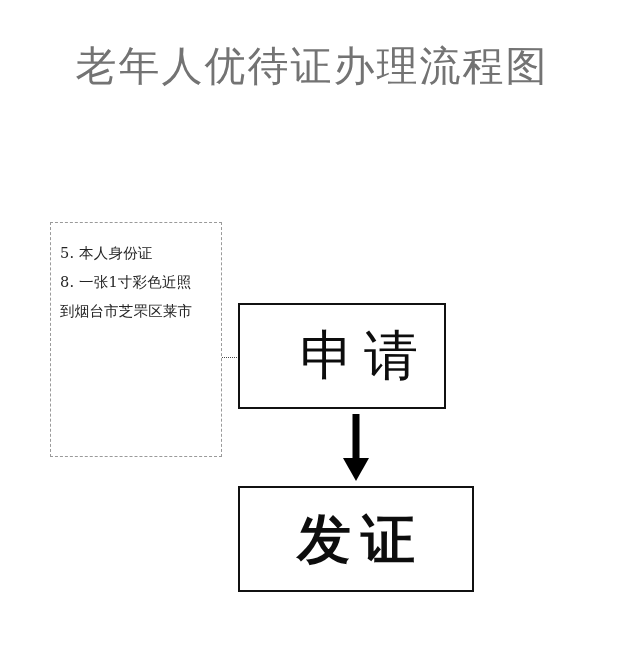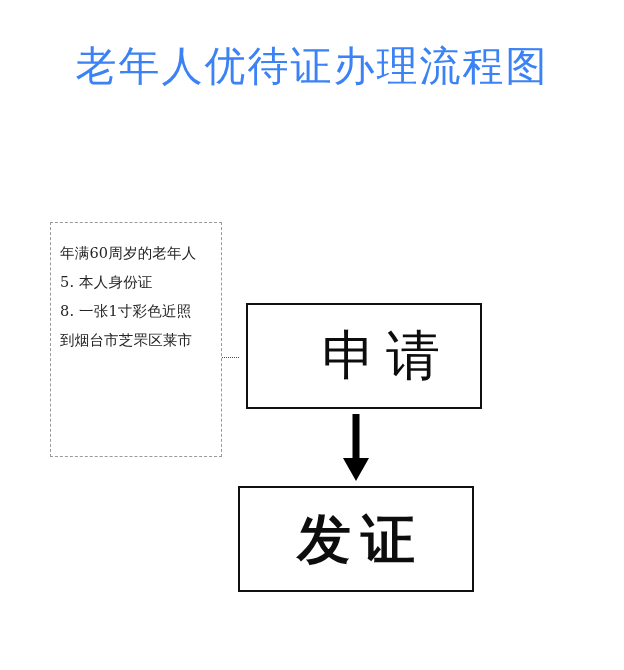--- a/index.html
+++ b/index.html
@@ -30,21 +30,21 @@
   .doc-title {
     position: absolute;
     left: 0;
     top: 40px;
     width: 624px;
     text-align: center;
     font-family: "DejaVu Serif", "Liberation Serif", serif;
     font-size: 41px;
     line-height: 52px;
     letter-spacing: 2px;
-    color: #3b82f6;
+    color: #737373;
     white-space: nowrap;
   }
 
   
   .req-box {
     position: absolute;
     left: 50px;
     top: 222px;
     width: 172px;
     height: 235px;
@@ -90,23 +90,23 @@
   .process-box .box-label {
     font-family: "DejaVu Serif", "Liberation Serif", serif;
     font-size: 54px;
     line-height: 58px;
     letter-spacing: 10px;
     text-indent: 10px;
     color: #0d0d0d;
     white-space: nowrap;
   }
   #box-apply {
-    left: 246px;
+    left: 238px;
     top: 303px;
-    width: 236px;
+    width: 208px;
     height: 106px;
     padding-left: 34px;
   }
   #box-issue {
     left: 238px;
     top: 486px;
     width: 236px;
     height: 106px;
     font-weight: bold;
   }
@@ -122,21 +122,20 @@
 </style>
 </head>
 <body>
 
 <div class="canvas">
 
   <div class="doc-title">老年人优待证办理流程图</div>
 
   <div class="req-box">
     <div class="req-list">
-      <div class="req-line">年满60周岁的老年人</div>
       <div class="req-line">5.  本人身份证</div>
       <div class="req-line">8.  一张1寸彩色近照</div>
       <div class="req-line">到烟台市芝罘区莱市</div>
     </div>
   </div>
 
   <div class="dotted-connector"></div>
 
   <div class="process-box" id="box-apply">
     <span class="box-label">申请</span>

